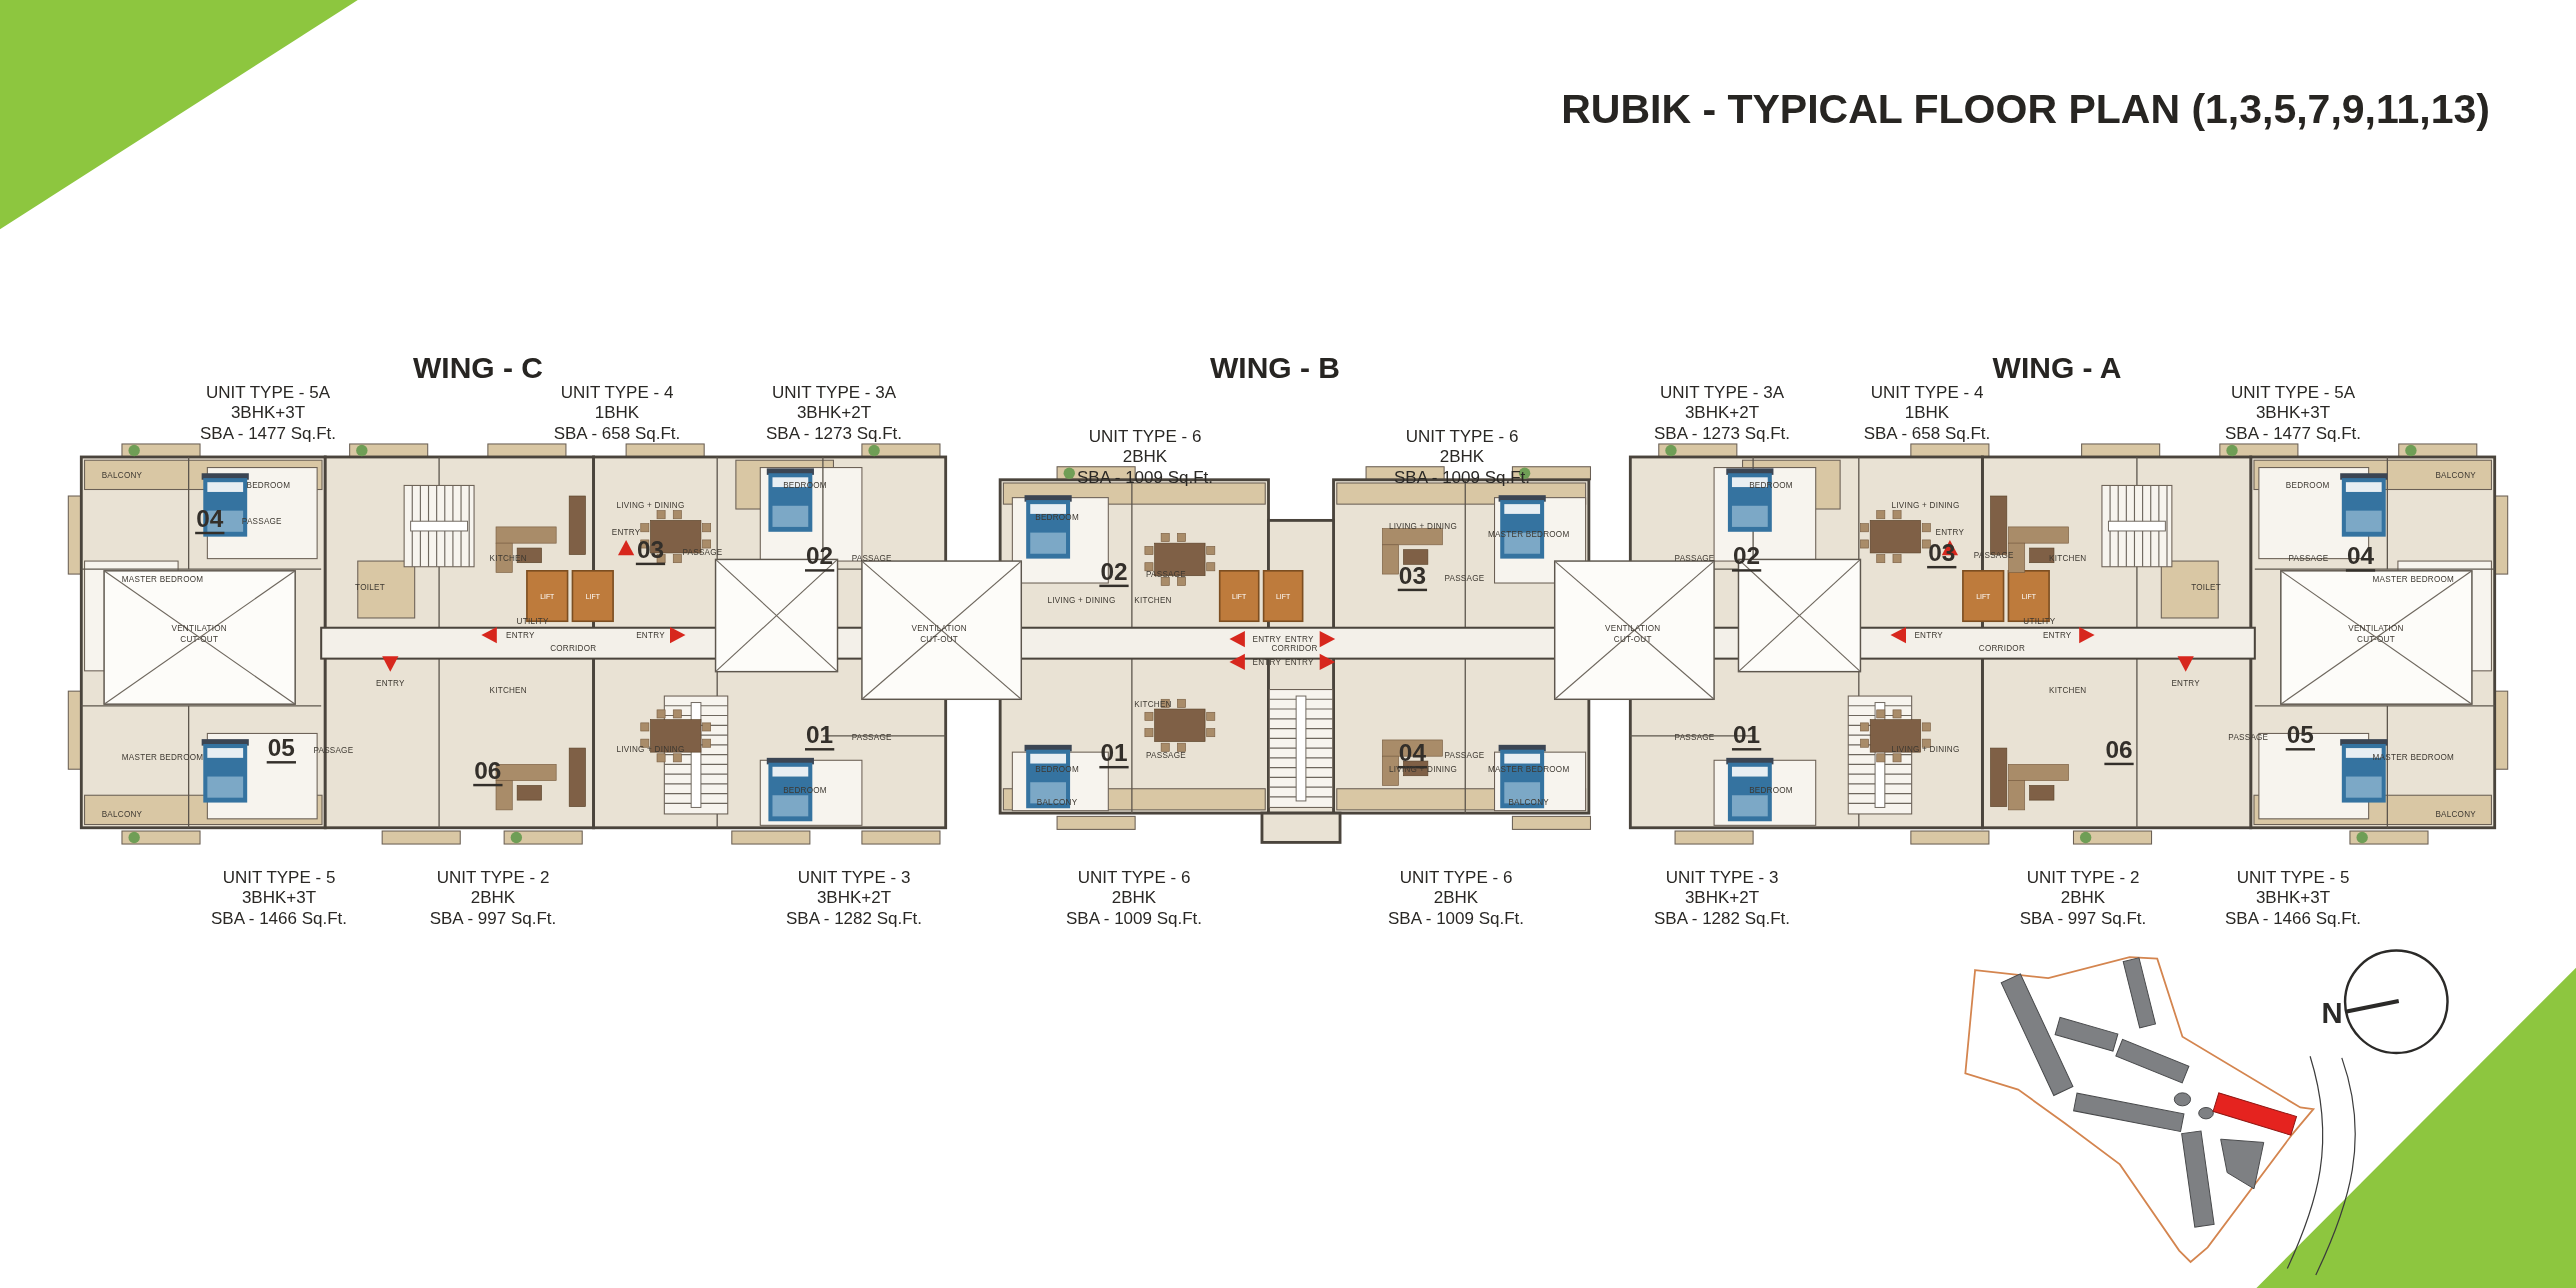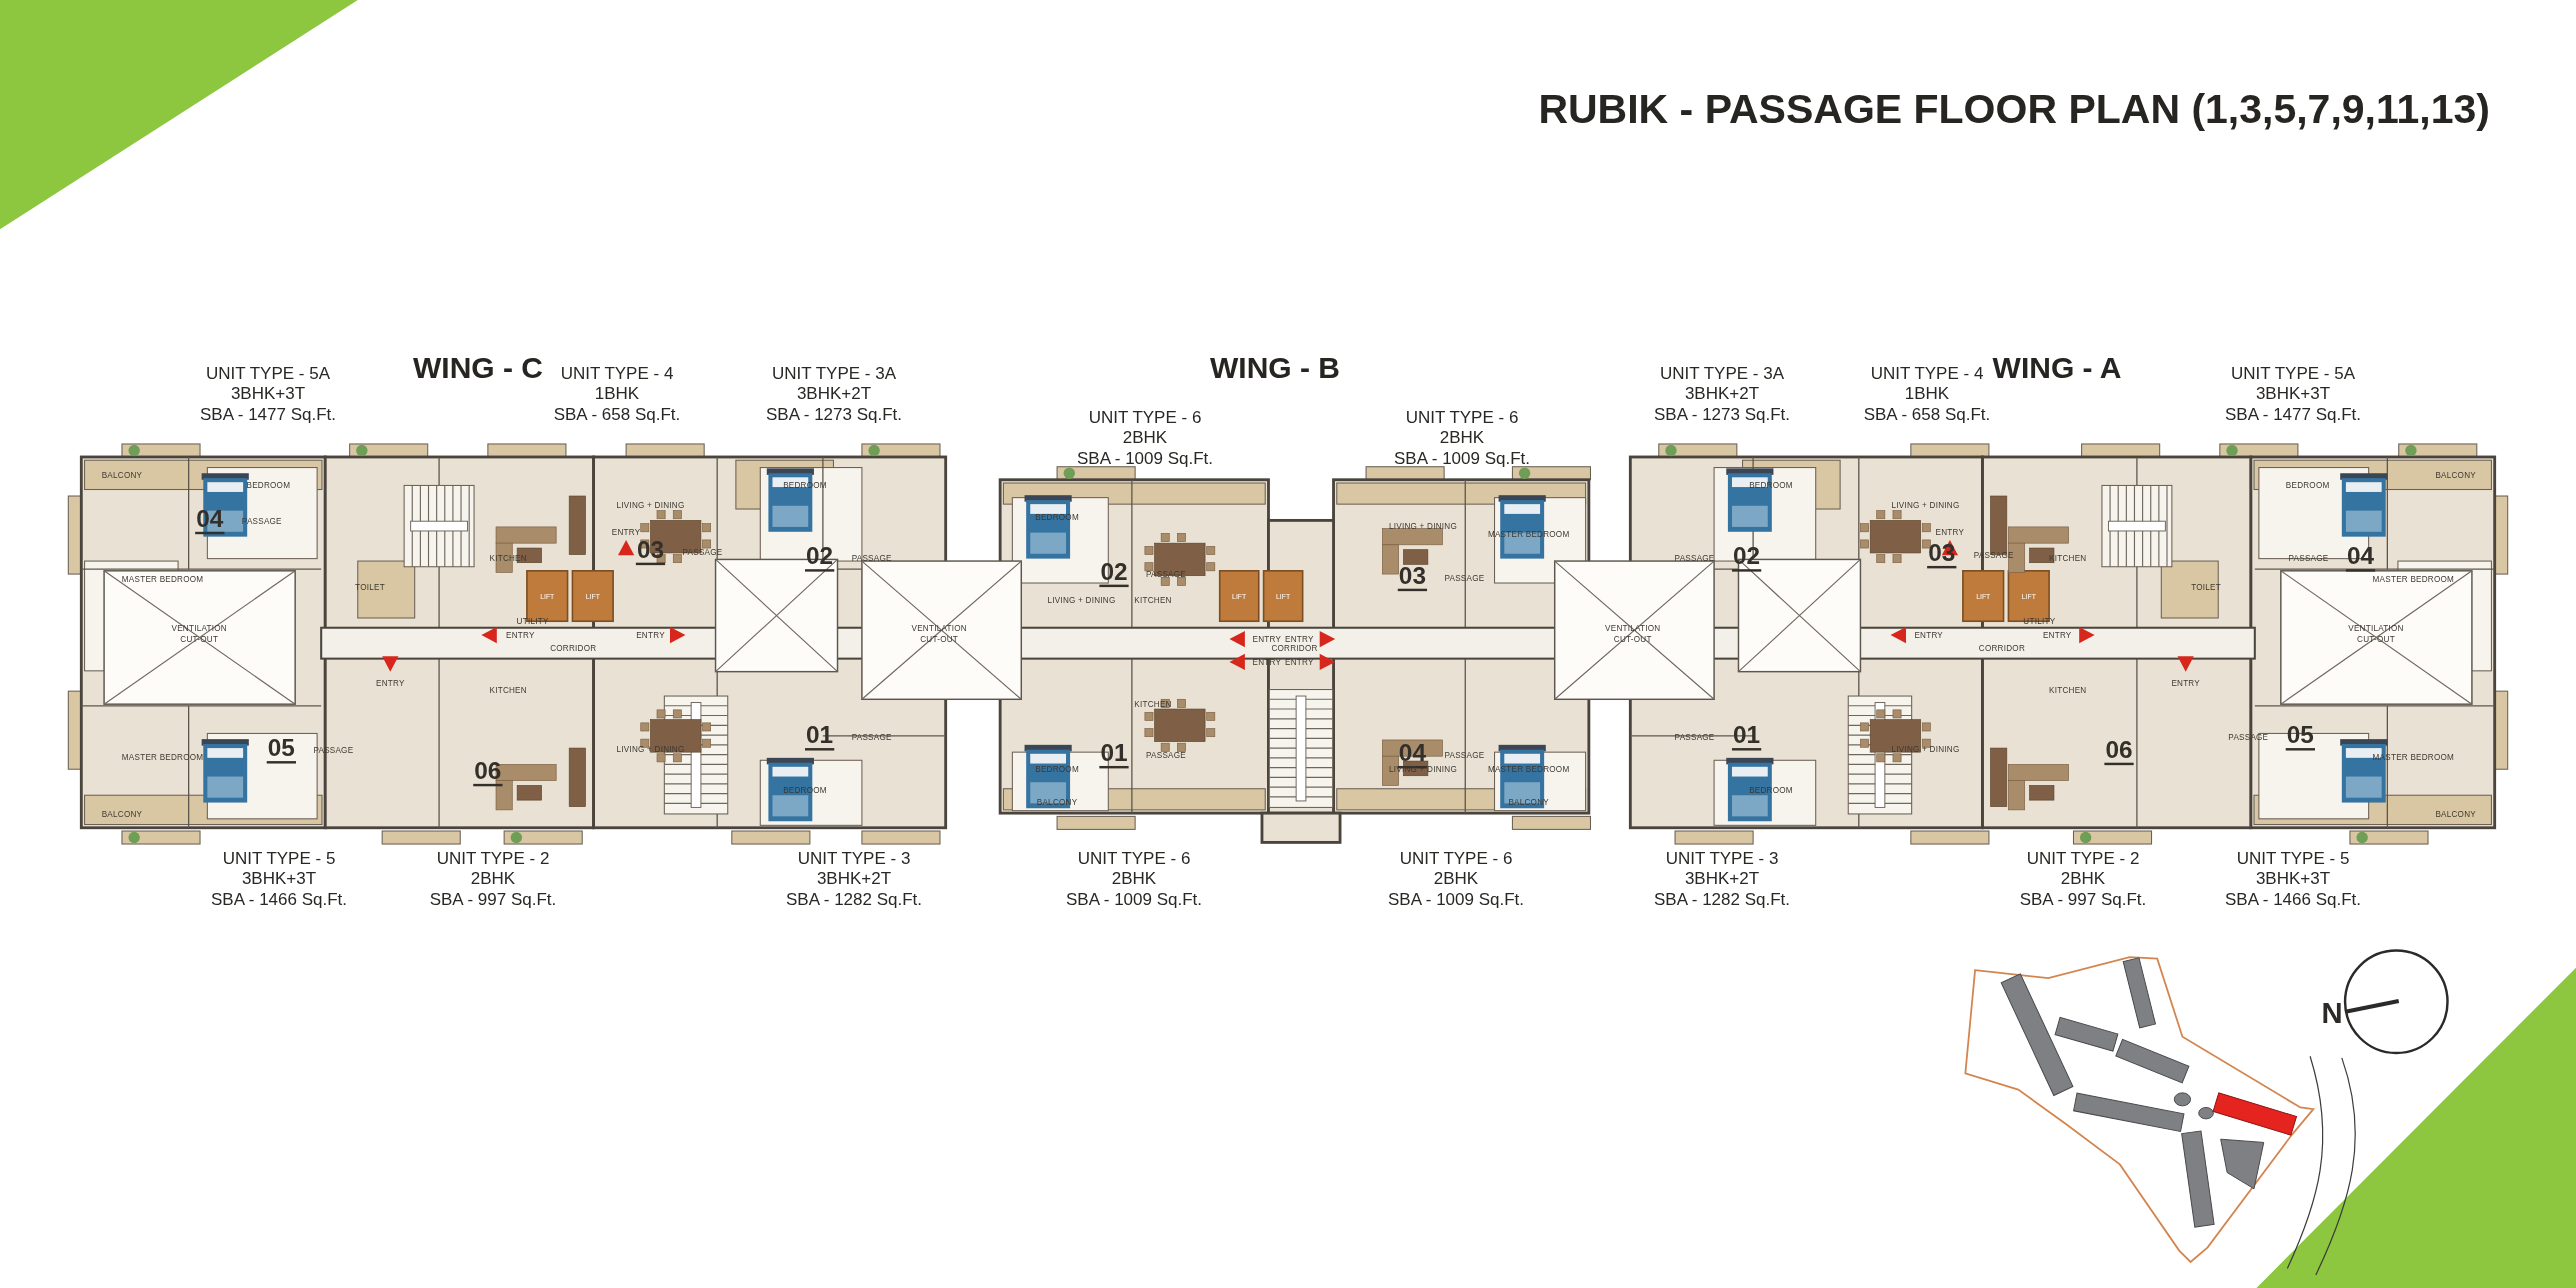--- a/index.html
+++ b/index.html
@@ -3,21 +3,21 @@
 <meta charset="utf-8">
 <style>
   html,body{margin:0;padding:0;background:#ffffff;}
   body{width:2576px;height:1288px;position:relative;overflow:hidden;
        font-family:"Liberation Sans", sans-serif;color:var(--text_dark,#272522);}
   #plan-svg{position:absolute;left:0;top:0;}
   .page-title{position:absolute;top:86px;right:86px;font-size:41px;font-weight:700;
        letter-spacing:0px;white-space:nowrap;}
   .wing-label{position:absolute;width:260px;text-align:center;font-size:30px;font-weight:600;margin-top:36px;}
   .ulabel{position:absolute;width:228px;text-align:center;font-size:17px;font-weight:500;
-       line-height:20.3px;color:#2a2825;}
+       line-height:20.3px;color:#2a2825;margin-top:19px;}
   
   .grn{fill:var(--accent_green,#8dc63f);}
   .blk{fill:var(--plan_beige,#e9e2d4);stroke:var(--wall,#4a443c);stroke-width:3.5;}
   .tan{fill:var(--plan_tan,#d9c7a4);stroke:#6b6055;stroke-width:1.3;}
   .wht{fill:#f7f4ee;stroke:#6b6055;stroke-width:1.3;}
   .iw{stroke:#5d564d;stroke-width:1.6;}
   .cor{fill:#f3f0e9;stroke:var(--wall,#4a443c);stroke-width:2.5;}
   .xbox{fill:#fdfcf9;stroke:#5d564d;stroke-width:1.8;}
   .xln{stroke:#6e675e;stroke-width:1.4;}
   .lift{fill:var(--lift_orange,#be7b3c);stroke:#7c4e21;stroke-width:2;}
@@ -488,21 +488,21 @@
       </g>
     </g>
     <g>
       <circle class="cmp" cx="2947" cy="1232" r="63"></circle>
       <line x1="2886" y1="1244" x2="2950" y2="1231" stroke="#2b2a28" stroke-width="5"></line>
       <text class="ntx" x="2868" y="1258">N</text>
     </g>
   </g>
 </svg>
 
-<div class="page-title">RUBIK - PASSAGE FLOOR PLAN (1,3,5,7,9,11,13)</div>
+<div class="page-title">RUBIK - TYPICAL FLOOR PLAN (1,3,5,7,9,11,13)</div>
 
 <div class="wing-label" style="left:348px;top:315px">WING - C</div>
 <div class="wing-label" style="left:1145px;top:315px">WING - B</div>
 <div class="wing-label" style="left:1927px;top:315px">WING - A</div>
 
 <div class="ulabel" style="left:154px;top:364px">
   <div>UNIT TYPE - 5A</div>
     <div>3BHK+3T</div>
     <div>SBA - 1477 Sq.Ft.</div>
 </div>

